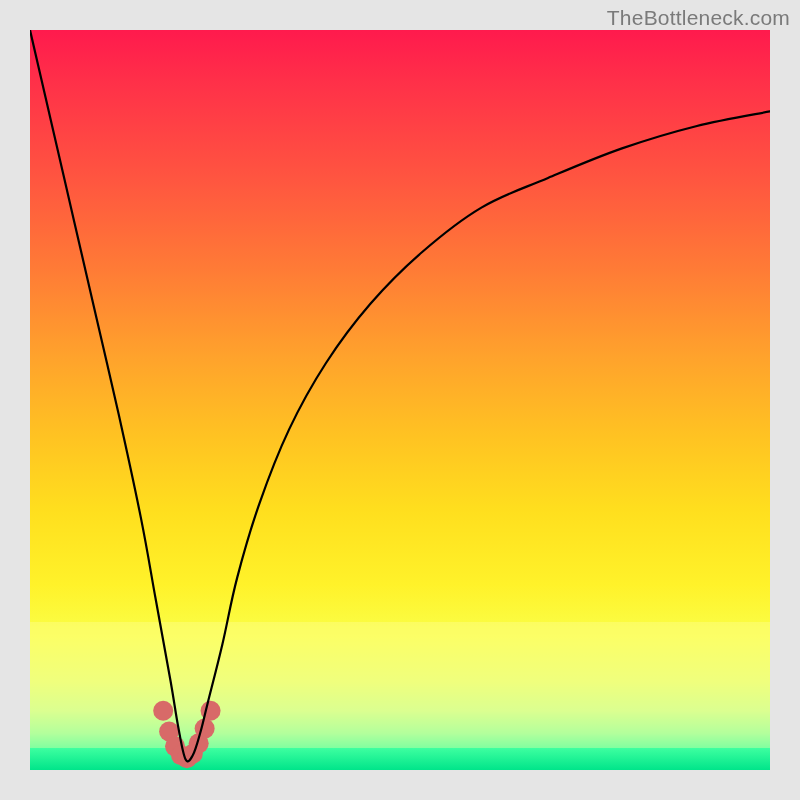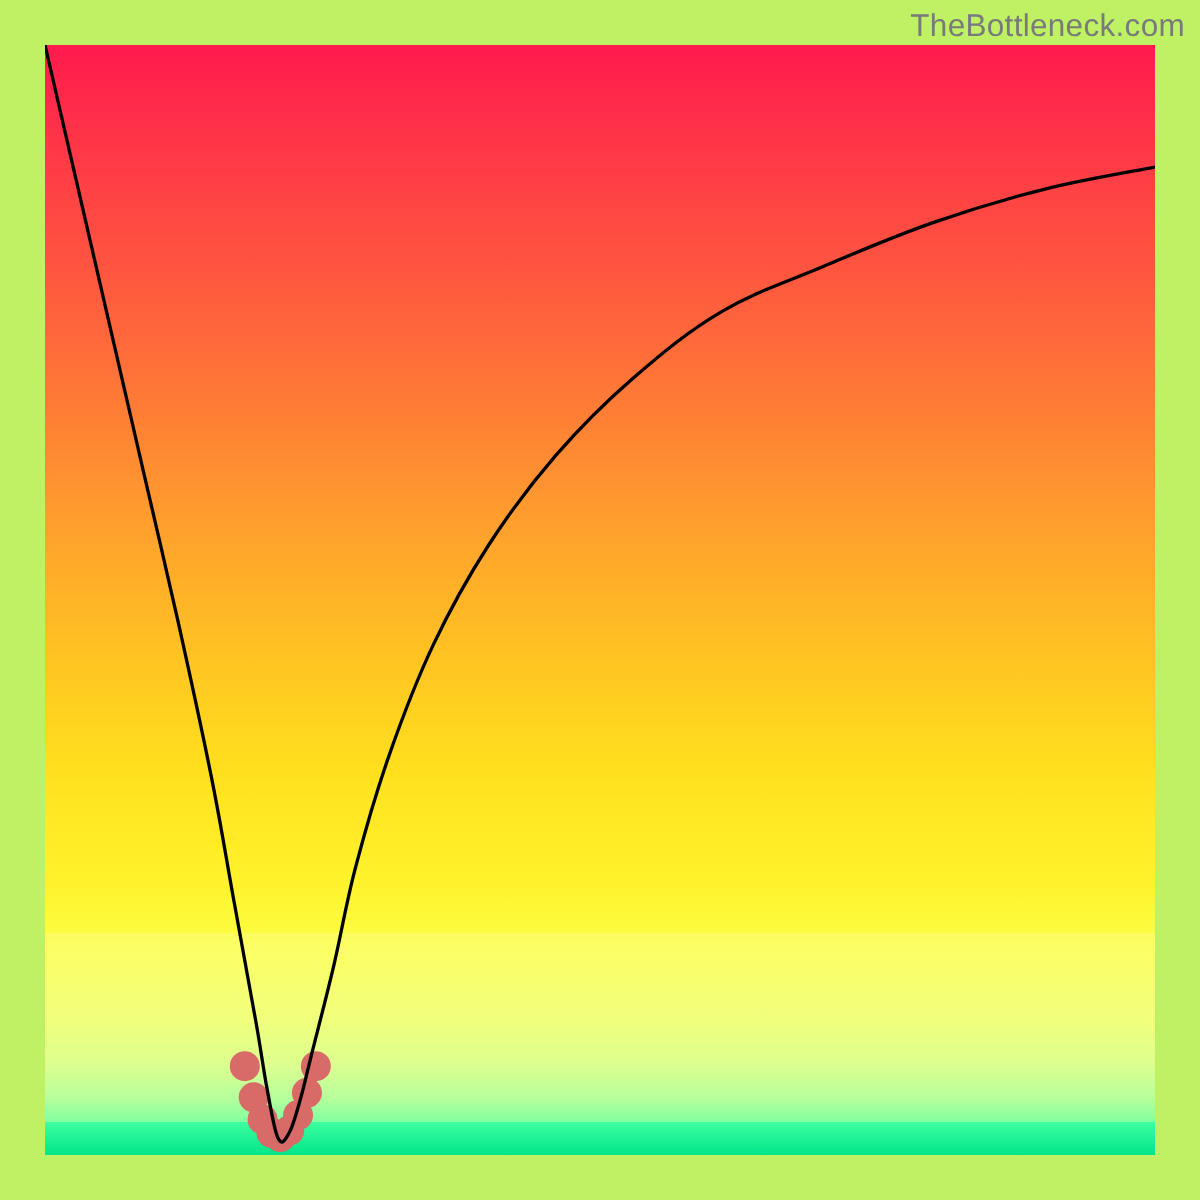--- a/index.html
+++ b/index.html
@@ -8,21 +8,21 @@
     width: 800px;
     height: 800px;
     overflow: hidden;
     background: #000;
     font-family: Arial, Helvetica, sans-serif;
   }
   .frame {
     position: absolute;
     left: 0; top: 0;
     width: 800px; height: 800px;
-    background: #bef264;
+    background: #e5e5e5;
   }
   .plot {
     position: absolute;
     left: 30px;
     top: 30px;
     width: 740px;
     height: 740px;
     overflow: hidden;
   }
   .gradient {

